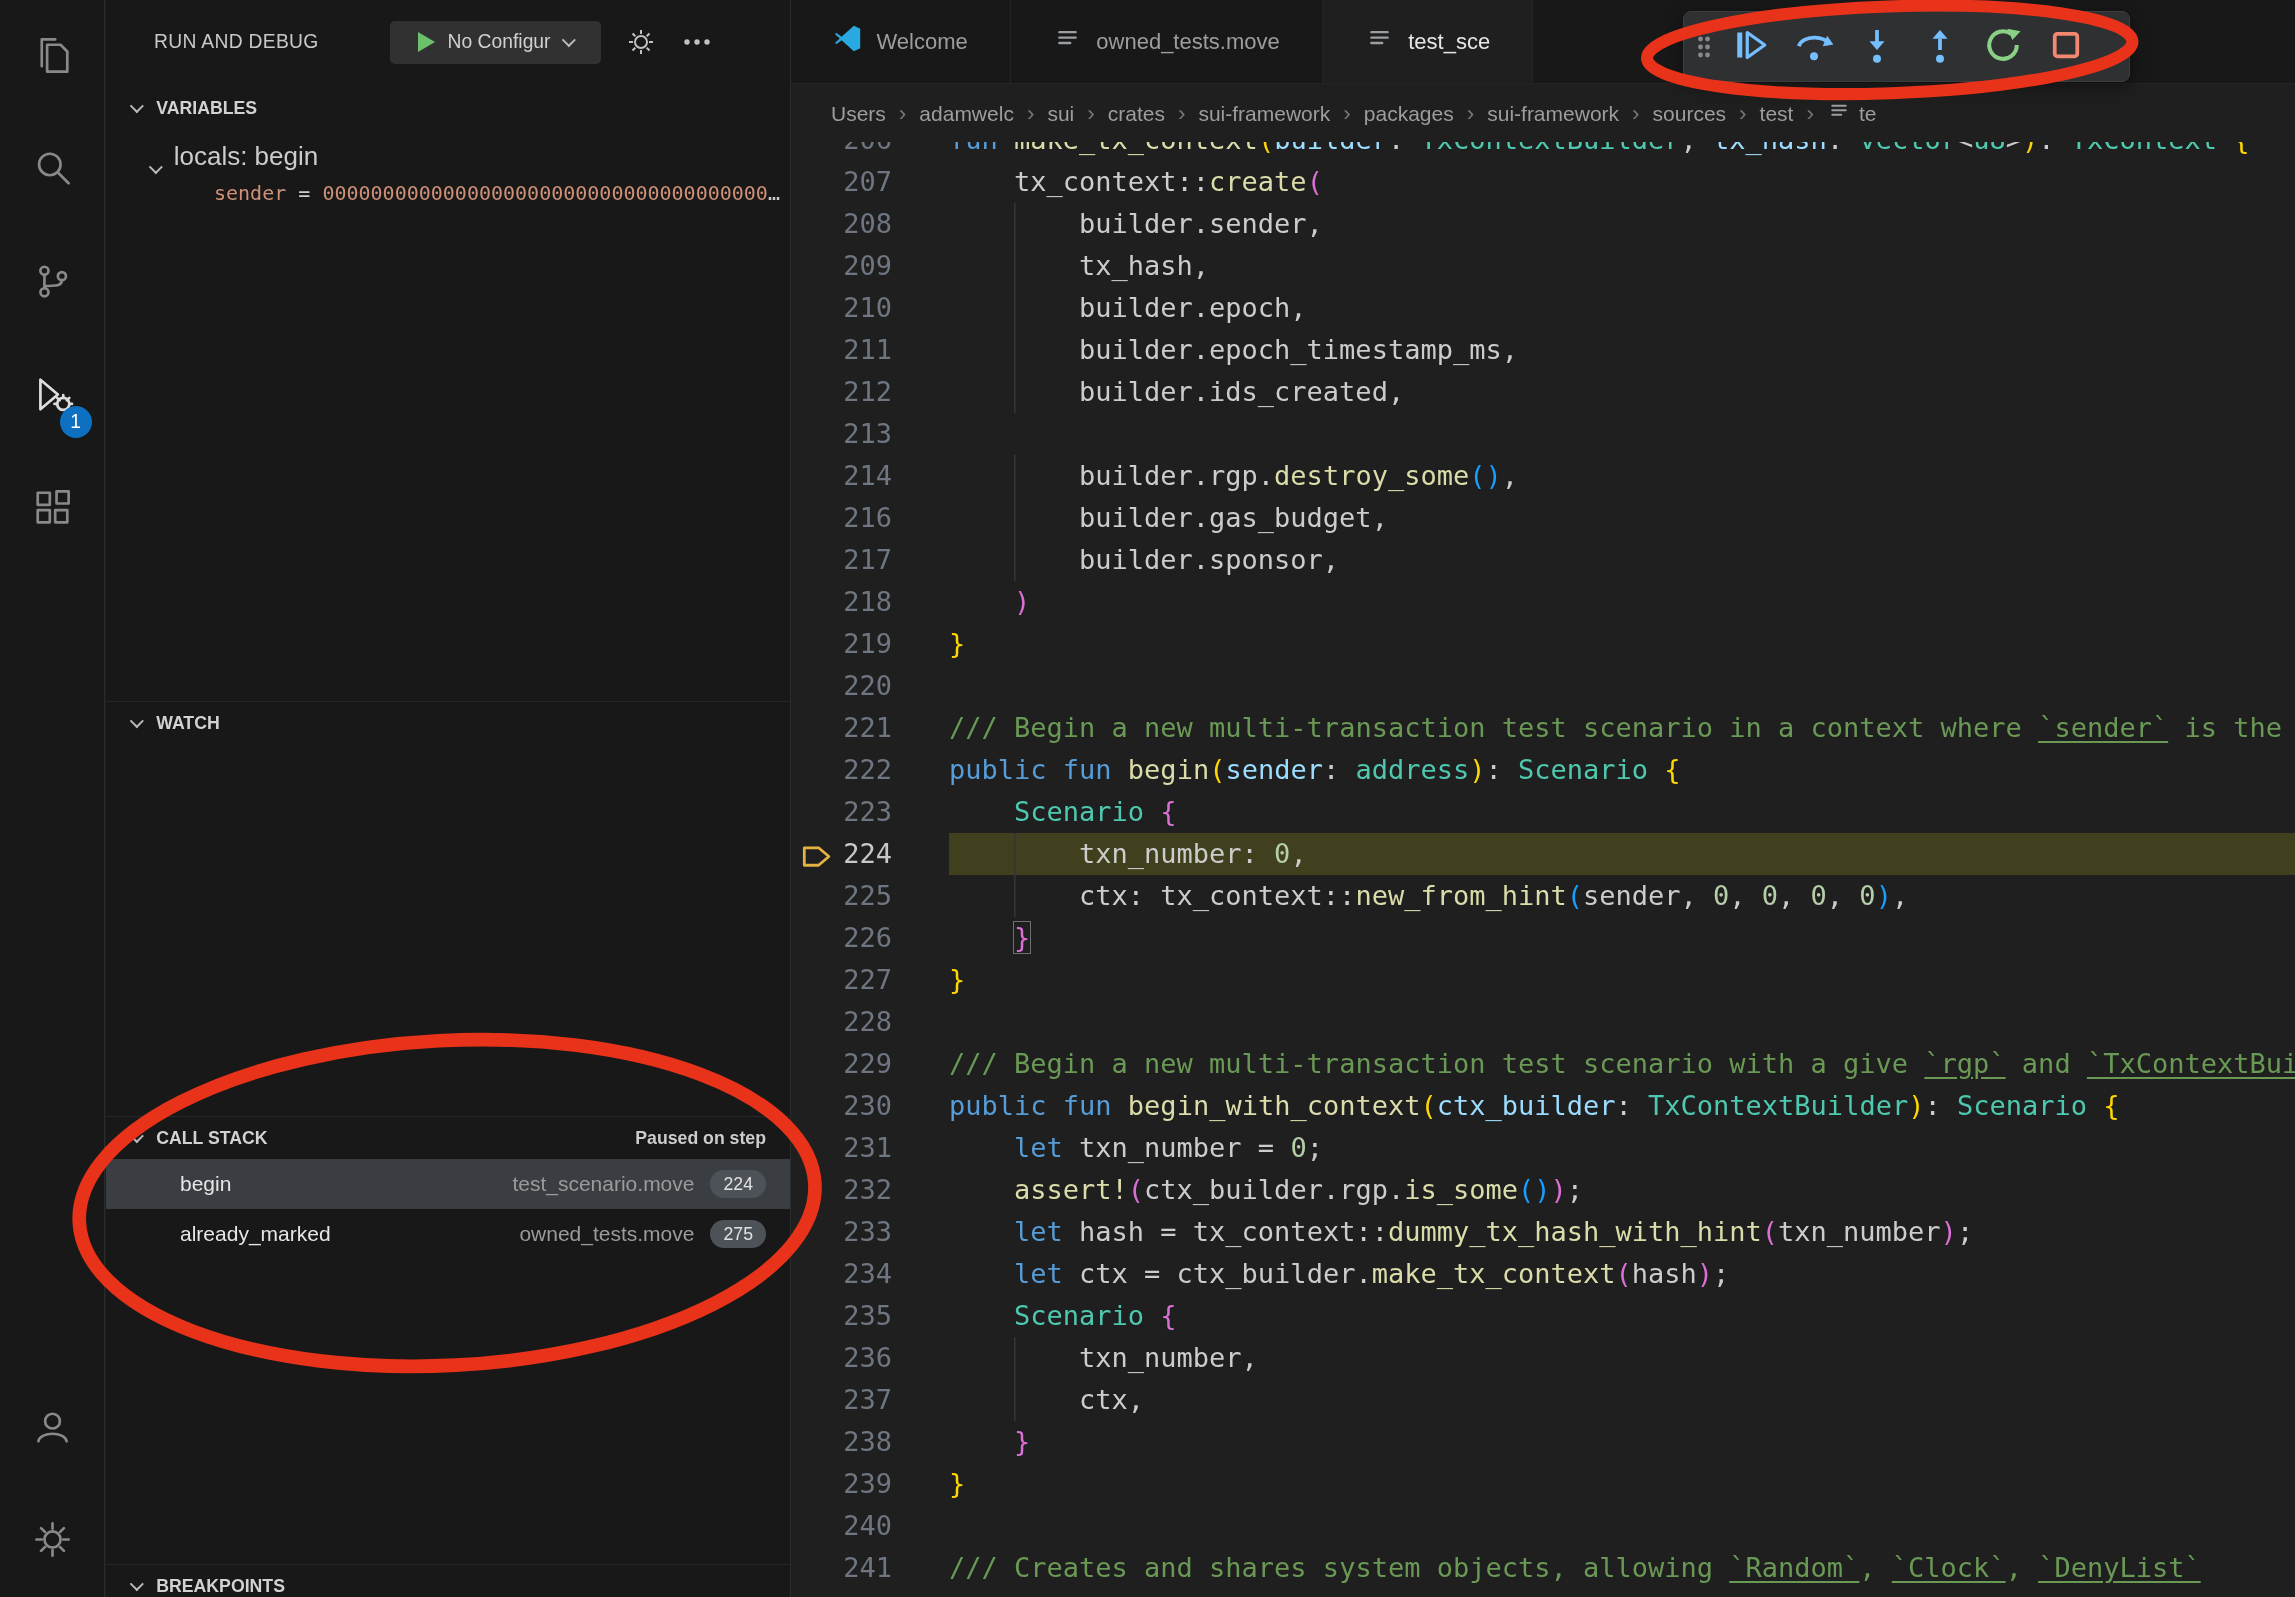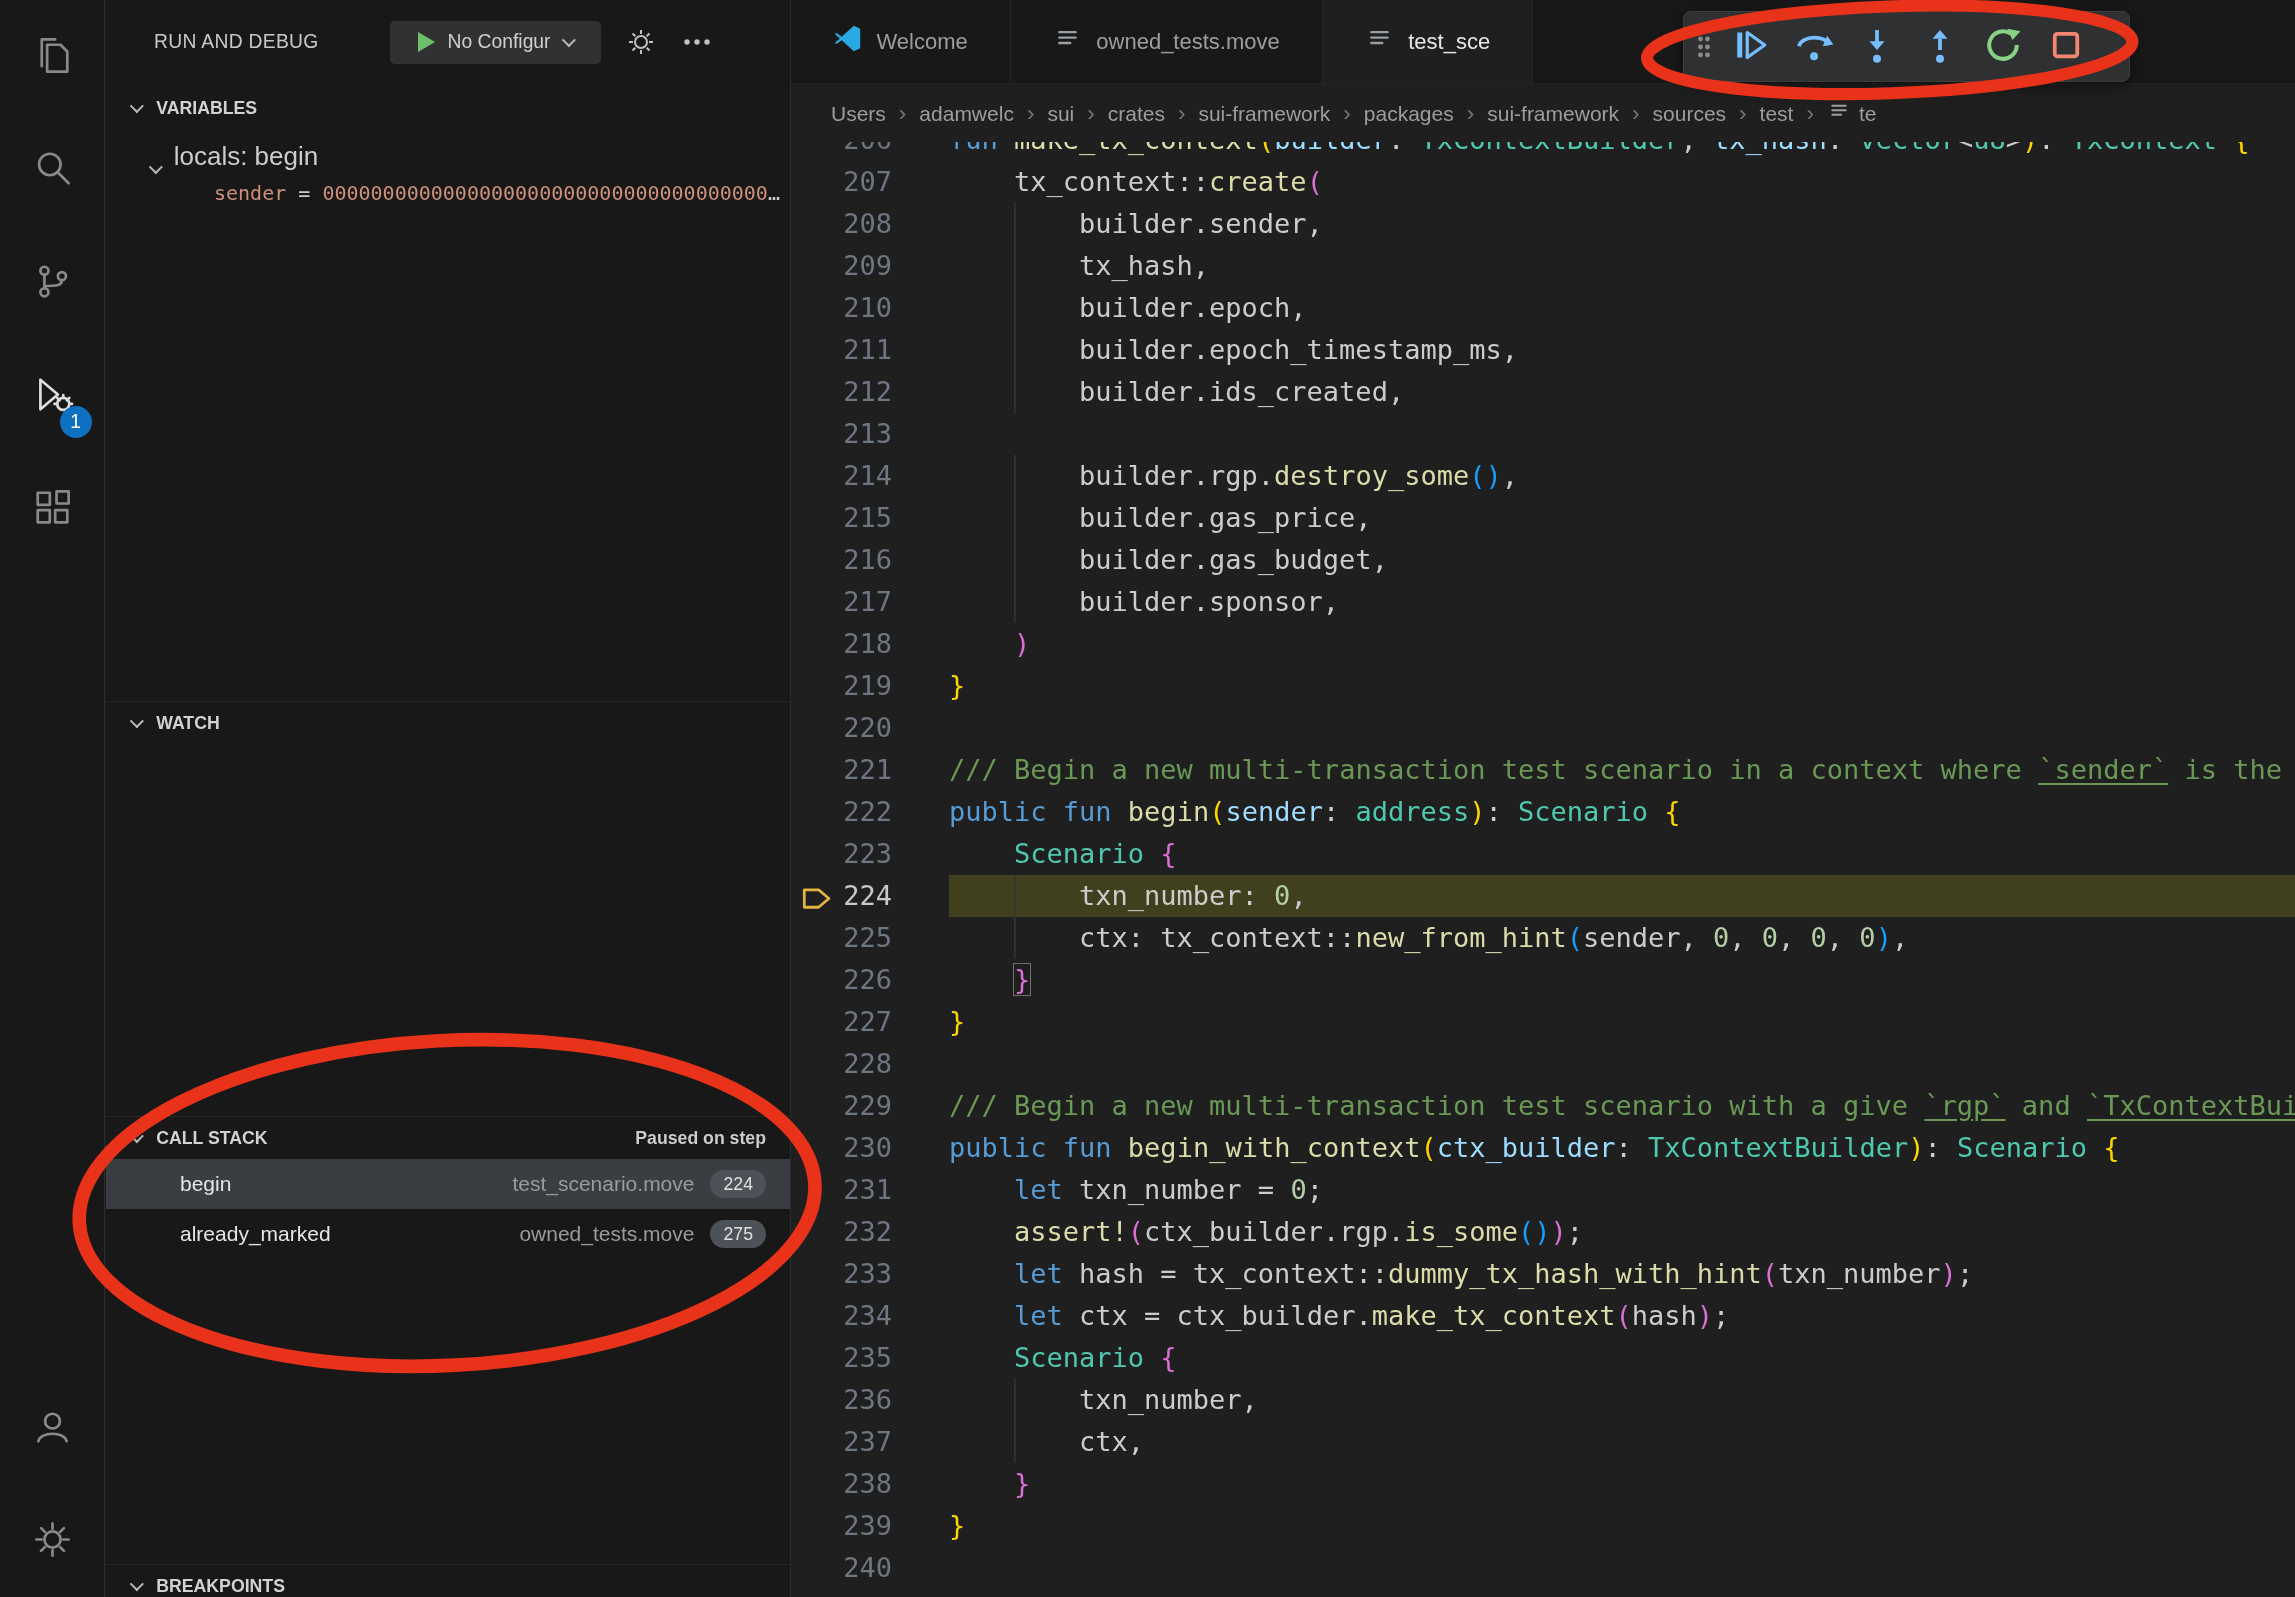--- a/index.html
+++ b/index.html
@@ -271,21 +271,20 @@
       <div id="code-lines">
           <div class="crow"><div class="gut">206</div><div class="ctext"><span class="kw">fun</span><span class="pl"> </span><span class="fn">make_tx_context</span><span class="b1">(</span><span class="pm">builder</span><span class="pl">: </span><span class="ty">TxContextBuilder</span><span class="pl">, </span><span class="pm">tx_hash</span><span class="pl">: </span><span class="ty">vector</span><span class="pl">&lt;</span><span class="ty">u8</span><span class="pl">&gt;</span><span class="b1">)</span><span class="pl">: </span><span class="ty">TxContext</span><span class="pl"> </span><span class="b1">{</span></div></div>
           <div class="crow"><div class="gut">207</div><div class="ctext"><span class="ind"></span><span class="pl">tx_context::</span><span class="fn">create</span><span class="b2">(</span></div></div>
           <div class="crow"><div class="gut">208</div><div class="ctext"><span class="ind"></span><span class="ind g"></span><span class="pl">builder.sender,</span></div></div>
           <div class="crow"><div class="gut">209</div><div class="ctext"><span class="ind"></span><span class="ind g"></span><span class="pl">tx_hash,</span></div></div>
           <div class="crow"><div class="gut">210</div><div class="ctext"><span class="ind"></span><span class="ind g"></span><span class="pl">builder.epoch,</span></div></div>
           <div class="crow"><div class="gut">211</div><div class="ctext"><span class="ind"></span><span class="ind g"></span><span class="pl">builder.epoch_timestamp_ms,</span></div></div>
           <div class="crow"><div class="gut">212</div><div class="ctext"><span class="ind"></span><span class="ind g"></span><span class="pl">builder.ids_created,</span></div></div>
           <div class="crow"><div class="gut">213</div></div>
           <div class="crow"><div class="gut">214</div><div class="ctext"><span class="ind"></span><span class="ind g"></span><span class="pl">builder.rgp.</span><span class="fn">destroy_some</span><span class="b3">()</span><span class="pl">,</span></div></div>
-          <div class="crow"><div class="gut">215</div><div class="ctext"><span class="ind"></span><span class="ind g"></span><span class="pl">builder.gas_price,</span></div></div>
           <div class="crow"><div class="gut">216</div><div class="ctext"><span class="ind"></span><span class="ind g"></span><span class="pl">builder.gas_budget,</span></div></div>
           <div class="crow"><div class="gut">217</div><div class="ctext"><span class="ind"></span><span class="ind g"></span><span class="pl">builder.sponsor,</span></div></div>
           <div class="crow"><div class="gut">218</div><div class="ctext"><span class="ind"></span><span class="b2">)</span></div></div>
           <div class="crow"><div class="gut">219</div><div class="ctext"><span class="b1">}</span></div></div>
           <div class="crow"><div class="gut">220</div><div class="ctext"></div></div>
           <div class="crow"><div class="gut">221</div><div class="ctext"><span class="cm">/// Begin a new multi-transaction test scenario in a context where </span><span class="cmu">`sender`</span><span class="cm"> is the</span></div></div>
           <div class="crow"><div class="gut">222</div><div class="ctext"><span class="kw">public</span><span class="pl"> </span><span class="kw">fun</span><span class="pl"> </span><span class="fn">begin</span><span class="b1">(</span><span class="pm">sender</span><span class="pl">: </span><span class="ty">address</span><span class="b1">)</span><span class="pl">: </span><span class="ty">Scenario</span><span class="pl"> </span><span class="b1">{</span></div></div>
           <div class="crow"><div class="gut">223</div><div class="ctext"><span class="ind"></span><span class="ty">Scenario</span><span class="pl"> </span><span class="b2">{</span></div></div>
           <div class="crow hl"><div class="gut">224<span class="step-marker"><svg width="32" height="27" viewBox="0 0 40 34">
                   <path d="M4 6 h18 l13 11 -13 11 h-18 z" fill="none" stroke="#e2b340" stroke-width="3.5" stroke-linejoin="round"></path>

